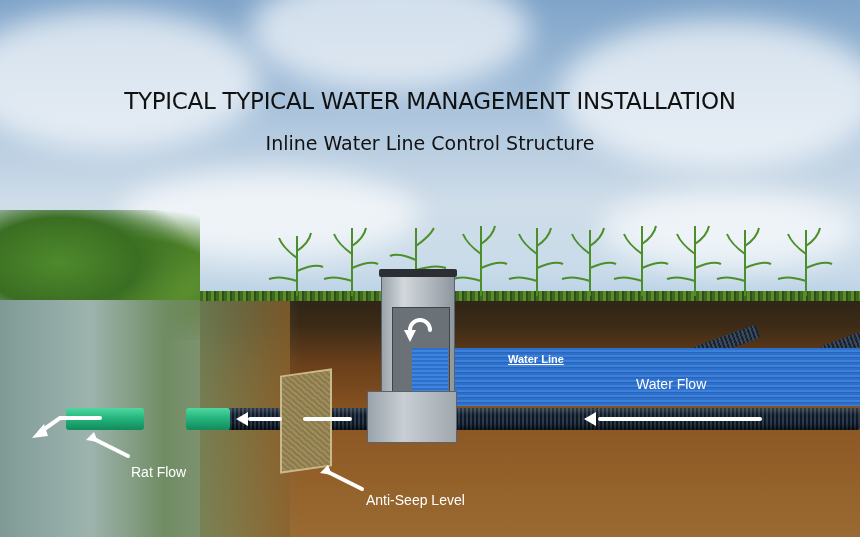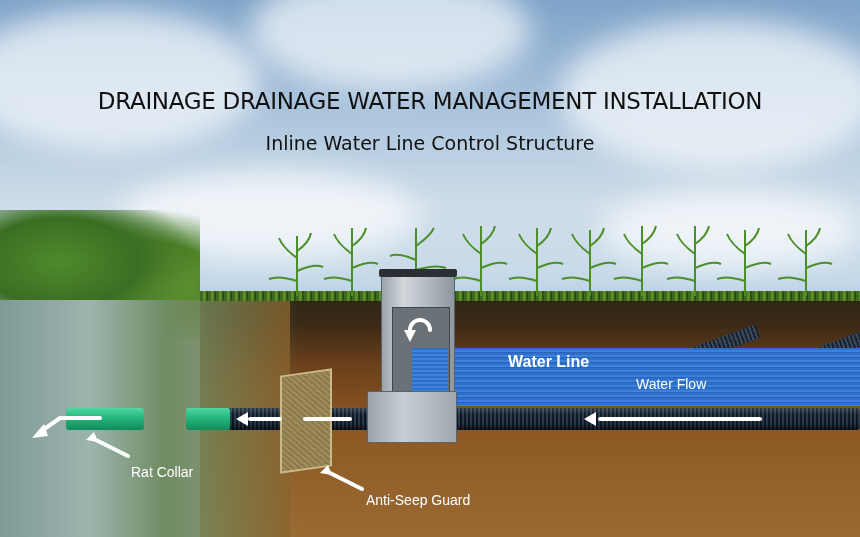--- a/index.html
+++ b/index.html
@@ -31,34 +31,34 @@
     background: linear-gradient(90deg,#9aa3ab 0%, #d2d8dc 30%, #b6bdc3 60%, #8f979e 100%); border:1px solid #5a636b; }
   .structure-cap { position:absolute; left:379px; top:269px; width:78px; height:8px; background:#2b2f33; border-radius:2px; }
   .structure-window { position:absolute; left:392px; top:307px; width:56px; height:85px; background:#6a7177; border:1px solid #3e454b; }
   .structure-water { position:absolute; left:412px; top:348px; width:36px; height:44px;
     background: repeating-linear-gradient(180deg,#2f6fc9 0 2px,#3d86df 2px 4px); }
   .structure-base { position:absolute; left:367px; top:391px; width:88px; height:50px;
     background: linear-gradient(90deg,#9aa3ab 0%, #c8cfd4 40%, #a0a8ae 100%); border:1px solid #5a636b; }
   .collar { position:absolute; left:280px; top:372px; width:48px; height:94px;
     background: repeating-linear-gradient(45deg,#8a7a4e 0 2px,#9e8c5b 2px 4px); border:2px solid #c9b98a; transform:skewY(-8deg); }
   .label { position:absolute; color:#fff; font-size:14px; white-space:nowrap; }
-  .label-bold { font-weight:bold; font-size:16px; }
+  .label-bold { font-weight:bold; font-size:11px;text-decoration:underline; }
   .far-pipe { position:absolute; height:14px; background: repeating-linear-gradient(90deg,#1a2430 0 2px,#3a4a5c 2px 4px); transform:rotate(-20deg); border-radius:3px; }
 </style>
 </head>
 <body>
 
 <div class="scene">
   <div class="cloud" style="left:-40px;top:10px;width:300px;height:140px;"></div>
   <div class="cloud" style="left:250px;top:-30px;width:280px;height:120px;"></div>
   <div class="cloud" style="left:560px;top:20px;width:320px;height:150px;"></div>
   <div class="cloud" style="left:120px;top:170px;width:300px;height:90px;"></div>
   <div class="cloud" style="left:600px;top:190px;width:260px;height:80px;"></div>
 
-  <div class="titles title">DRAINAGE DRAINAGE WATER MANAGEMENT INSTALLATION</div>
+  <div class="titles title">TYPICAL TYPICAL WATER MANAGEMENT INSTALLATION</div>
   <div class="titles subtitle">Inline Water Line Control Structure</div>
 
   <div class="trees"></div>
   <div class="soil"></div>
   <div class="soil-left"></div>
   <div class="ditch"></div>
   <div class="grass-line"></div>
 
   <svg style="position:absolute;left:0;top:0;" width="860" height="537">
     <g stroke="#4c8f2a" stroke-width="2" fill="none">
@@ -167,15 +167,15 @@
       <polygon points="248,412 236,419 248,426"></polygon>
       <polygon points="44,424 32,438 48,436"></polygon>
       <polygon points="404,330 410,342 416,330"></polygon>
       <polygon points="94,432 86,440 98,442"></polygon>
       <polygon points="328,465 320,473 332,475"></polygon>
     </g>
   </svg>
 
   <div class="label label-bold" style="left:508px;top:353px;">Water Line</div>
   <div class="label" style="left:636px;top:376px;">Water Flow</div>
-  <div class="label" style="left:131px;top:464px;">Rat Collar</div>
-  <div class="label" style="left:366px;top:492px;">Anti-Seep Guard</div>
+  <div class="label" style="left:131px;top:464px;">Rat Flow</div>
+  <div class="label" style="left:366px;top:492px;">Anti-Seep Level</div>
 </div>
 
 </body></html>

